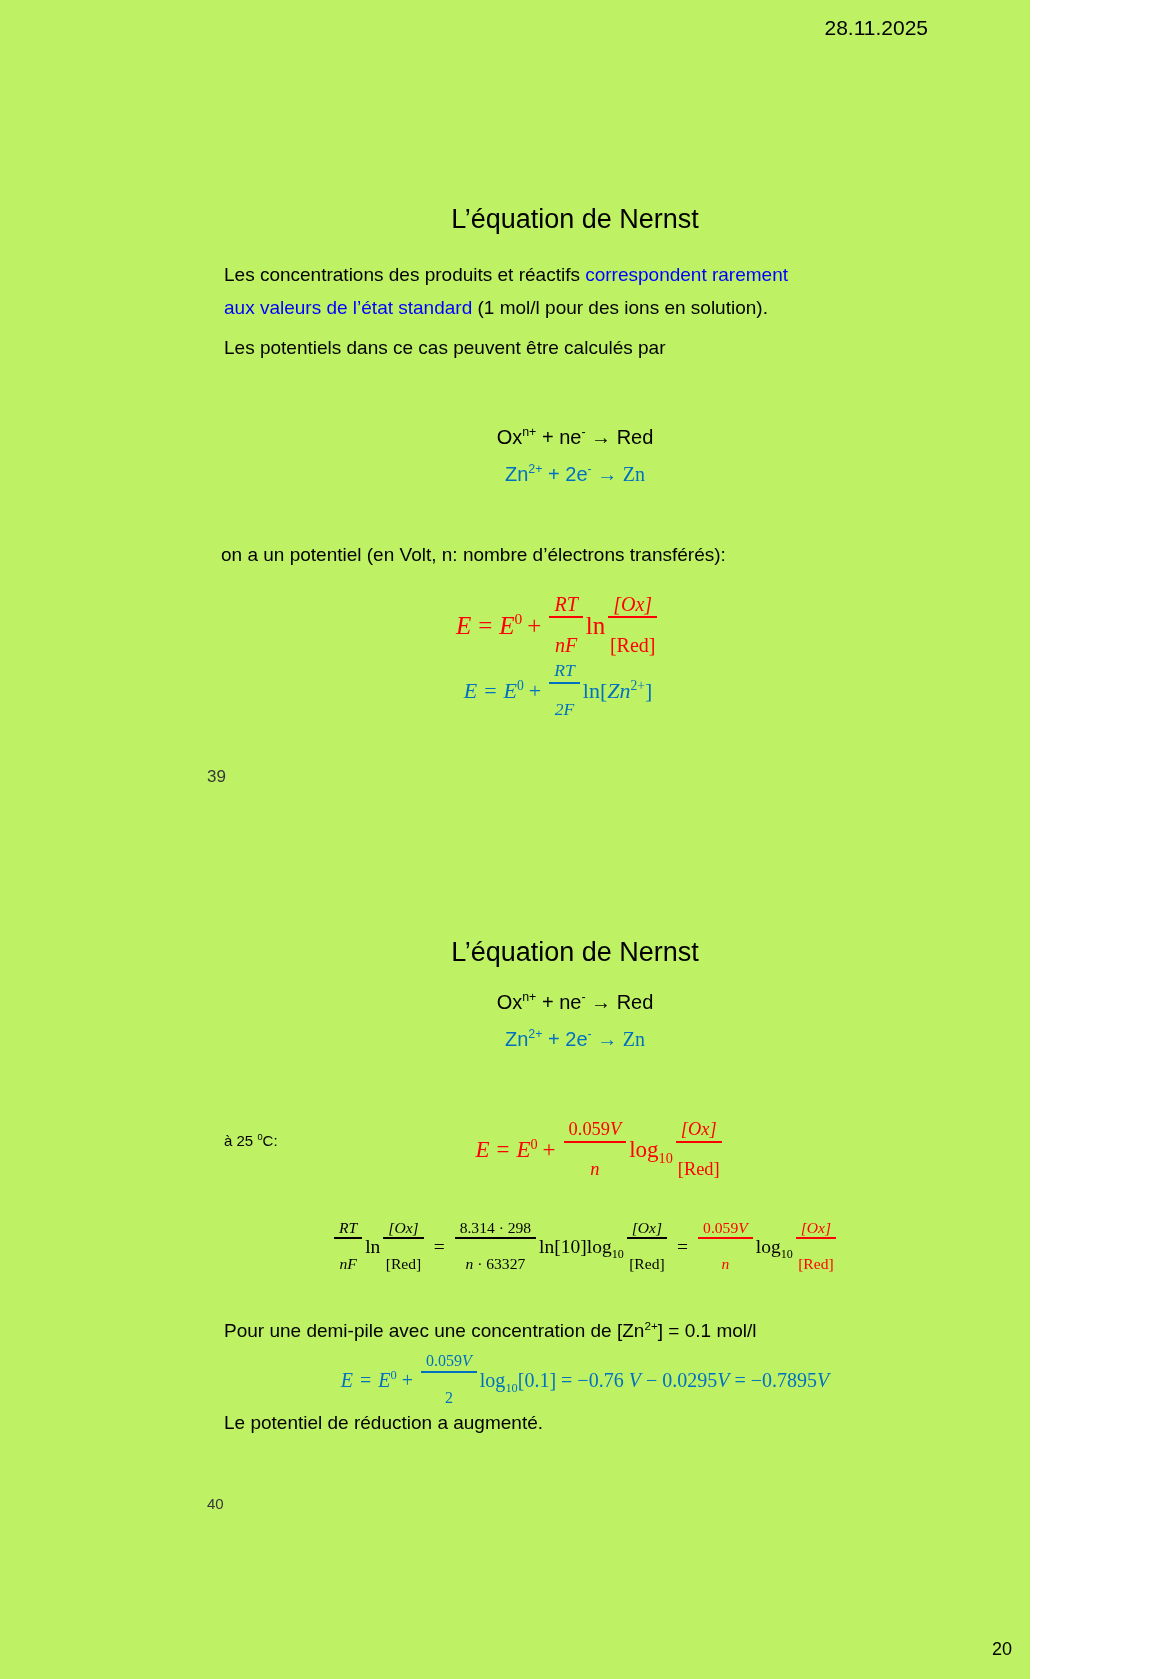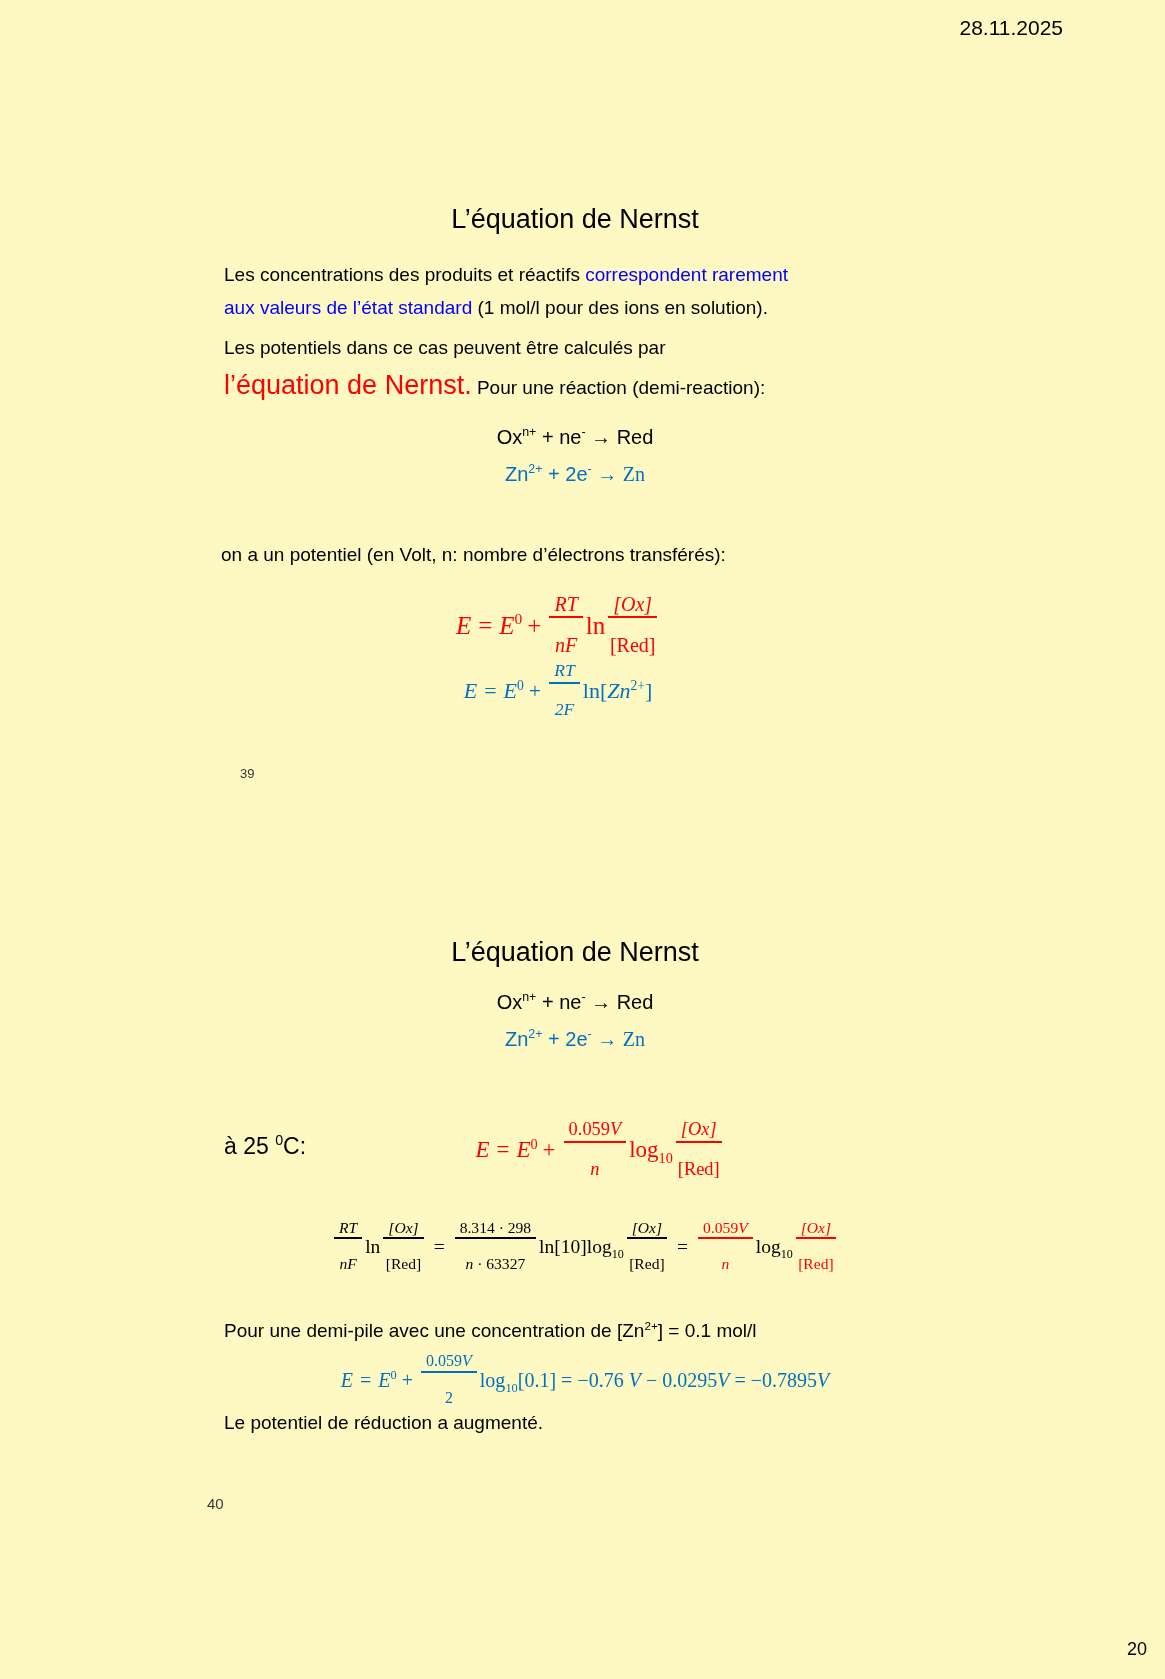--- a/index.html
+++ b/index.html
@@ -1,16 +1,16 @@
 <!DOCTYPE html>
 <html><head>
 <meta charset="utf-8">
 <style>
   html,body{margin:0;padding:0;background:#ffffff;}
-  .page{position:relative;width:1165px;height:1679px;background:#fef9c3;
+  .page{position:relative;width:1030px;height:1679px;background:#bef264;
         font-family:"Liberation Sans",sans-serif;color:#000;overflow:hidden;line-height:1.3;}
   .abs{position:absolute;}
   .center{text-align:center;}
   .blue-hl{color:#0000FF;text-align:center;}
   .chem-blue{color:#0070C0;}
   .red{color:#FF0000;}
   .gray{color:#383838;}
   .serif{font-family:"Liberation Serif",serif;}
   sup,sub{font-size:0.62em;}
   
@@ -27,25 +27,25 @@
   .s1-title{top:202px;left:195px;width:760px;font-size:27px;}
   .s1-intro{top:258px;left:224px;width:700px;font-size:19px;line-height:33px;}
   .s1-line2{top:336px;left:224px;font-size:19px;}
   .s1-nernst{top:368px;left:224px;font-size:19px;}
   .red-big{font-size:27px;color:#FF0000;}
   .s1-rxn1{top:424px;left:195px;width:760px;font-size:20px;}
   .s1-rxn2{top:461px;left:195px;width:760px;font-size:20px;}
   .s1-pot{top:543px;left:221px;font-size:19px;}
   .s1-eq1{top:596px;left:178px;width:760px;font-size:25px;}
   .s1-eq2{top:664px;left:178px;width:760px;font-size:22px;}
-  .s1-num{top:766px;left:207px;font-size:13px;margin-left:33px;}
+  .s1-num{top:766px;left:207px;font-size:17px;}
   .s2-title{top:935px;left:195px;width:760px;font-size:27px;}
   .s2-rxn1{top:989px;left:195px;width:760px;font-size:20px;}
   .s2-rxn2{top:1026px;left:195px;width:760px;font-size:20px;}
-  .s2-temp{top:1131px;left:224px;font-size:23px;}
+  .s2-temp{top:1131px;left:224px;font-size:15px;}
   .s2-eq1{top:1122px;left:425px;width:350px;font-size:23px;}
   .s2-deriv{top:1222px;left:195px;width:780px;font-size:19.5px;}
   .s2-half{top:1318px;left:224px;font-size:19px;}
   .s2-eq2{top:1355px;left:195px;width:780px;font-size:20px;}
   .s2-concl{top:1411px;left:224px;font-size:19px;}
   .s2-num{top:1494px;left:207px;font-size:15px;}
   .t-page{top:1638px;right:18px;font-size:18px;}
 </style>
 </head>
 <body>
@@ -56,23 +56,20 @@
 
   <div class="abs s1-title center">L’équation de Nernst</div>
 
   <div class="abs s1-intro">
     <span>Les concentrations des produits et réactifs </span><span class="blue-hl">correspondent rarement</span><br>
     <span class="blue-hl">aux valeurs de l’état standard</span><span> (1 mol/l pour des ions en solution).</span>
   </div>
 
   <div class="abs s1-line2">Les potentiels dans ce cas peuvent être calculés par</div>
 
-  <div class="abs s1-nernst">
-    <span class="red-big">l’équation de Nernst.</span><span> Pour une réaction (demi-reaction):</span>
-  </div>
 
   <div class="abs s1-rxn1 center">
     <span>Ox</span><sup>n+</sup><span> + ne</span><sup>-</sup><span> → Red</span>
   </div>
 
   <div class="abs s1-rxn2 center chem-blue">
     <span>Zn</span><sup>2+</sup><span> + 2e</span><sup>-</sup><span> → </span><span class="serif">Zn</span>
   </div>
 
   <div class="abs s1-pot">on a un potentiel (en Volt, n: nombre d’électrons transférés):</div>

